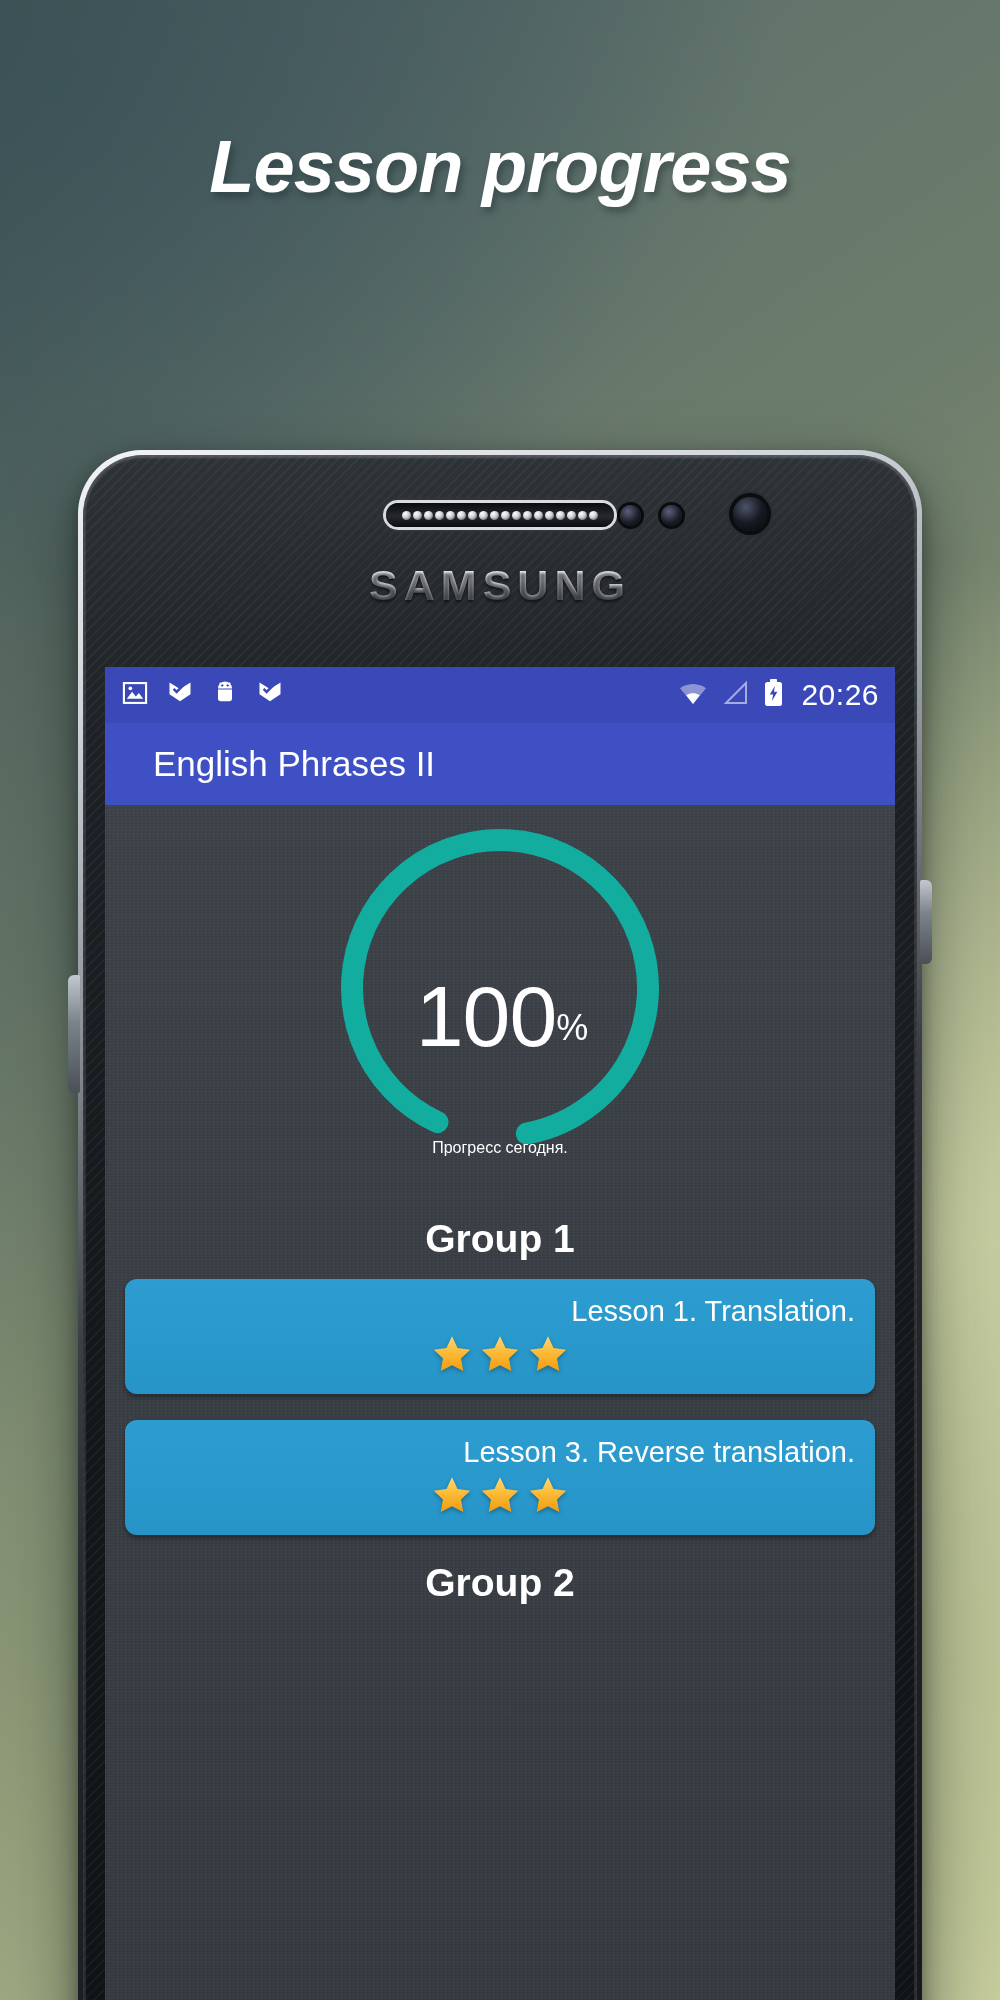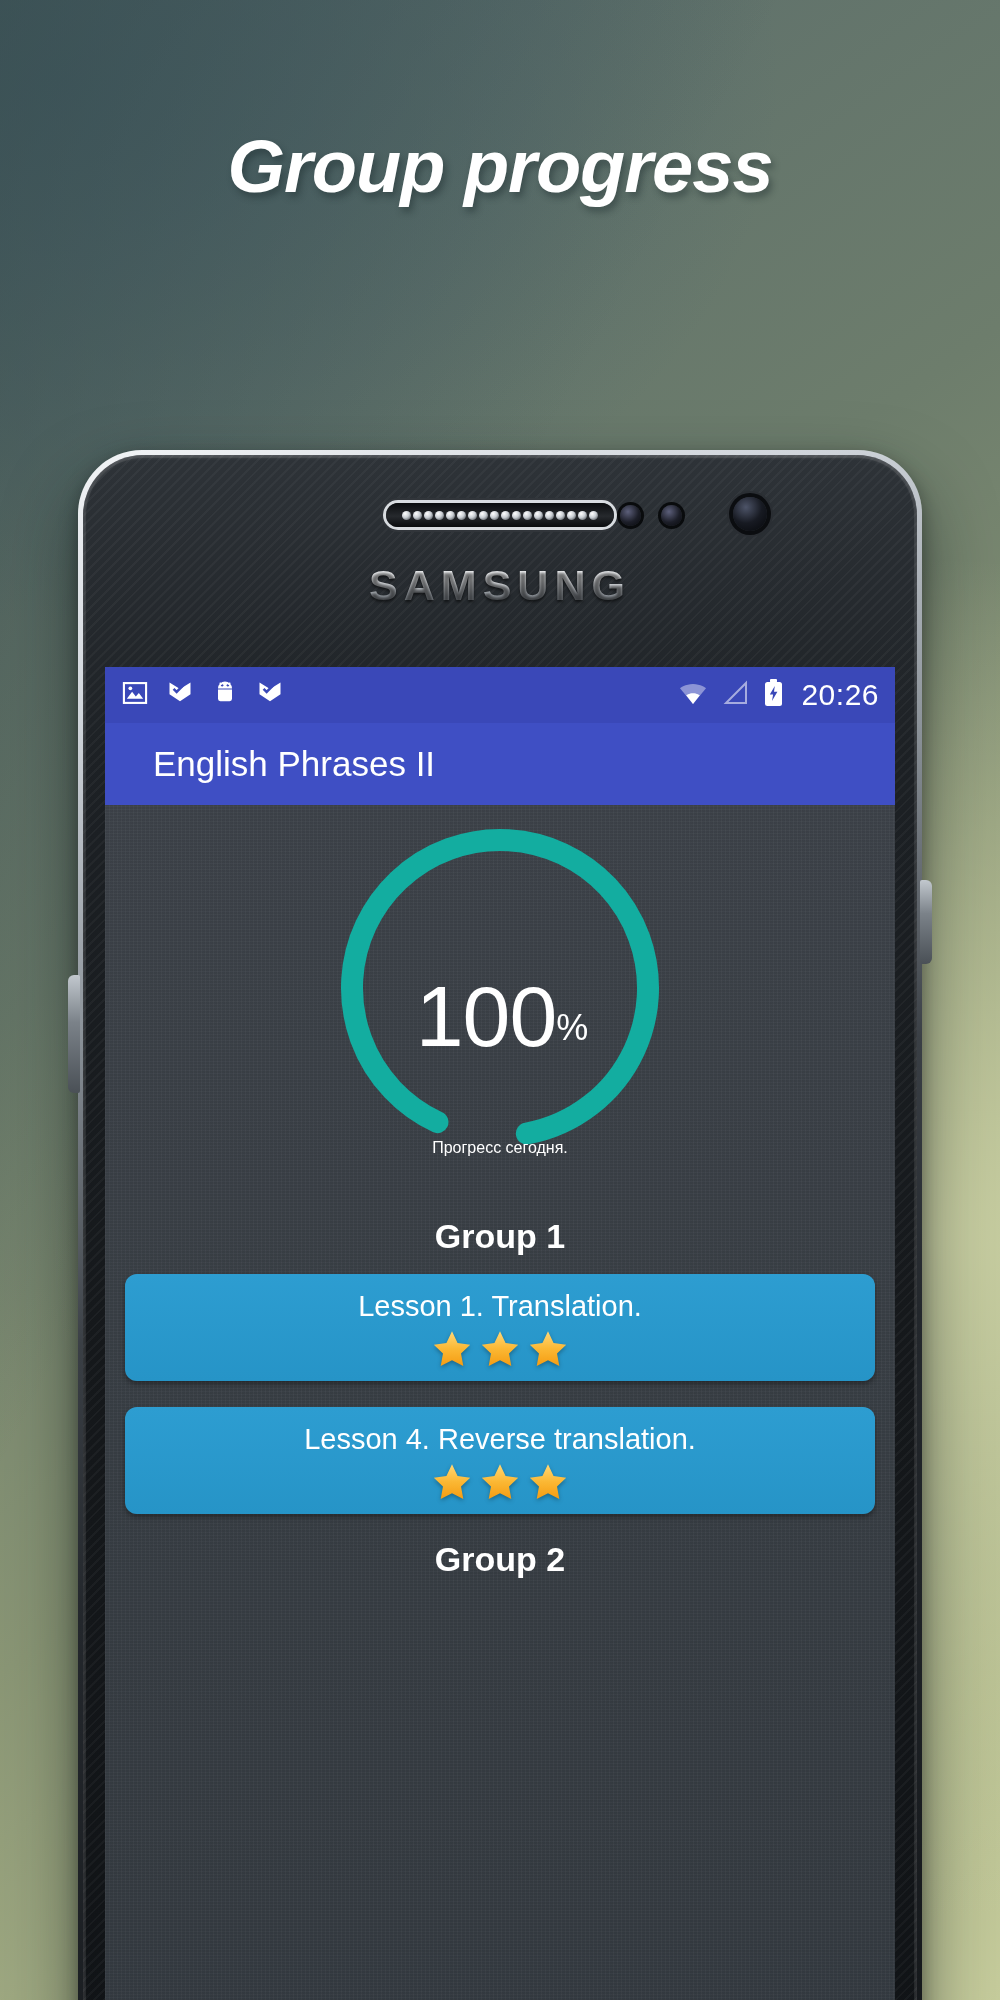--- a/index.html
+++ b/index.html
@@ -144,40 +144,40 @@
   }
   .ring-value{ font-size:86px; font-weight:300; letter-spacing:-1px; }
   .ring-unit{ font-size:36px; font-weight:300; vertical-align:super; }
   .ring-caption{
     position:absolute; left:0; right:0; top:316px; text-align:center;
     color:#ffffff; font-size:16px; font-weight:500;
   }
 
   
   .group-title{
-    text-align:center; color:#fff; font-size:34px; font-weight:bold;
+    text-align:center; color:#fff; font-size:39px; font-weight:bold;
     margin:6px 0 18px;
   }
   .lesson-card{
     background:linear-gradient(180deg,#2d9dd1 0%,#2694c7 100%);
-    border-radius:12px; padding:16px 20px 8px;
+    border-radius:12px; padding:16px 20px 16px;
     margin-bottom:26px;
     box-shadow:0 3px 5px rgba(0,0,0,.35);
-    text-align:center;
+    text-align:right;
   }
   .lesson-title{ color:#fff; font-size:29px; font-weight:400; }
   .stars{ margin-top:4px; display:flex; justify-content:center; gap:2px; }
   .stars svg{ display:block; filter:drop-shadow(0 2px 2px rgba(0,0,0,.30)); }
 </style>
 </head>
 <body>
 
 <div class="backdrop"></div>
 
-<div class="hero-title">Group progress</div>
+<div class="hero-title">Lesson progress</div>
 
 <div class="phone">
   <div class="btn-vol"></div>
   <div class="btn-pow"></div>
 
   <div class="phone-body">
 
     <div class="bezel-top">
       <div class="speaker">
         <i></i>
@@ -302,21 +302,21 @@
                 </span>
               <span>
                   <svg width="46" height="46" viewBox="0 0 24 24">
                     <path d="M12 2.2l2.9 6.1 6.6.9-4.8 4.6 1.2 6.6L12 17.3 6.1 20.4l1.2-6.6-4.8-4.6 6.6-.9z" fill="url(#g1)"></path>
                   </svg>
                 </span>
             </div>
           </div>
 
           <div class="lesson-card">
-            <div class="lesson-title">Lesson 4. Reverse translation.</div>
+            <div class="lesson-title">Lesson 3. Reverse translation.</div>
             <div class="stars">
               <span>
                   <svg width="46" height="46" viewBox="0 0 24 24">
                     <path d="M12 2.2l2.9 6.1 6.6.9-4.8 4.6 1.2 6.6L12 17.3 6.1 20.4l1.2-6.6-4.8-4.6 6.6-.9z" fill="url(#g1)"></path>
                   </svg>
                 </span>
               <span>
                   <svg width="46" height="46" viewBox="0 0 24 24">
                     <path d="M12 2.2l2.9 6.1 6.6.9-4.8 4.6 1.2 6.6L12 17.3 6.1 20.4l1.2-6.6-4.8-4.6 6.6-.9z" fill="url(#g1)"></path>
                   </svg>

